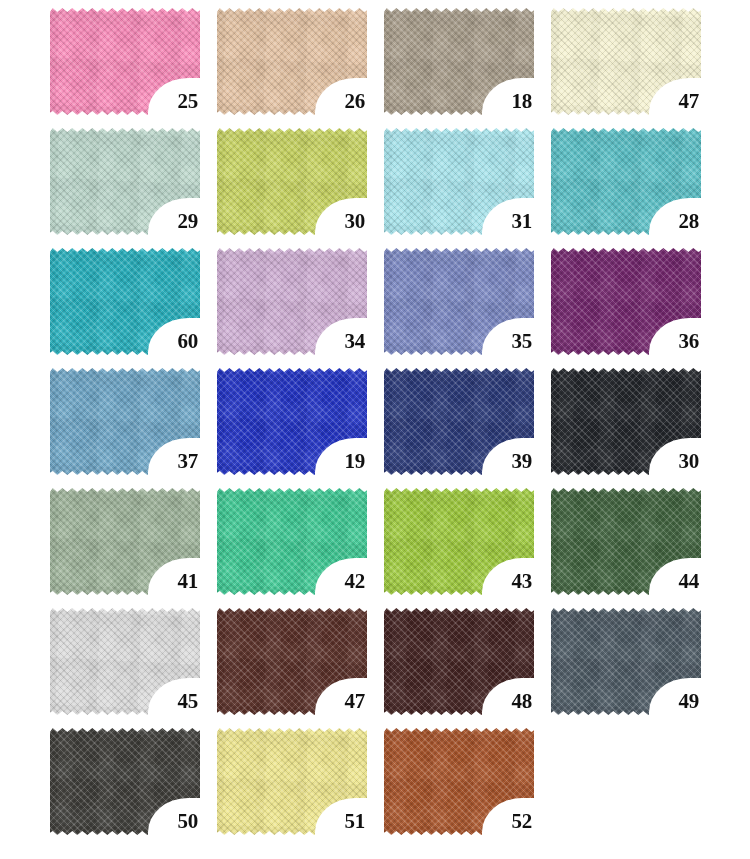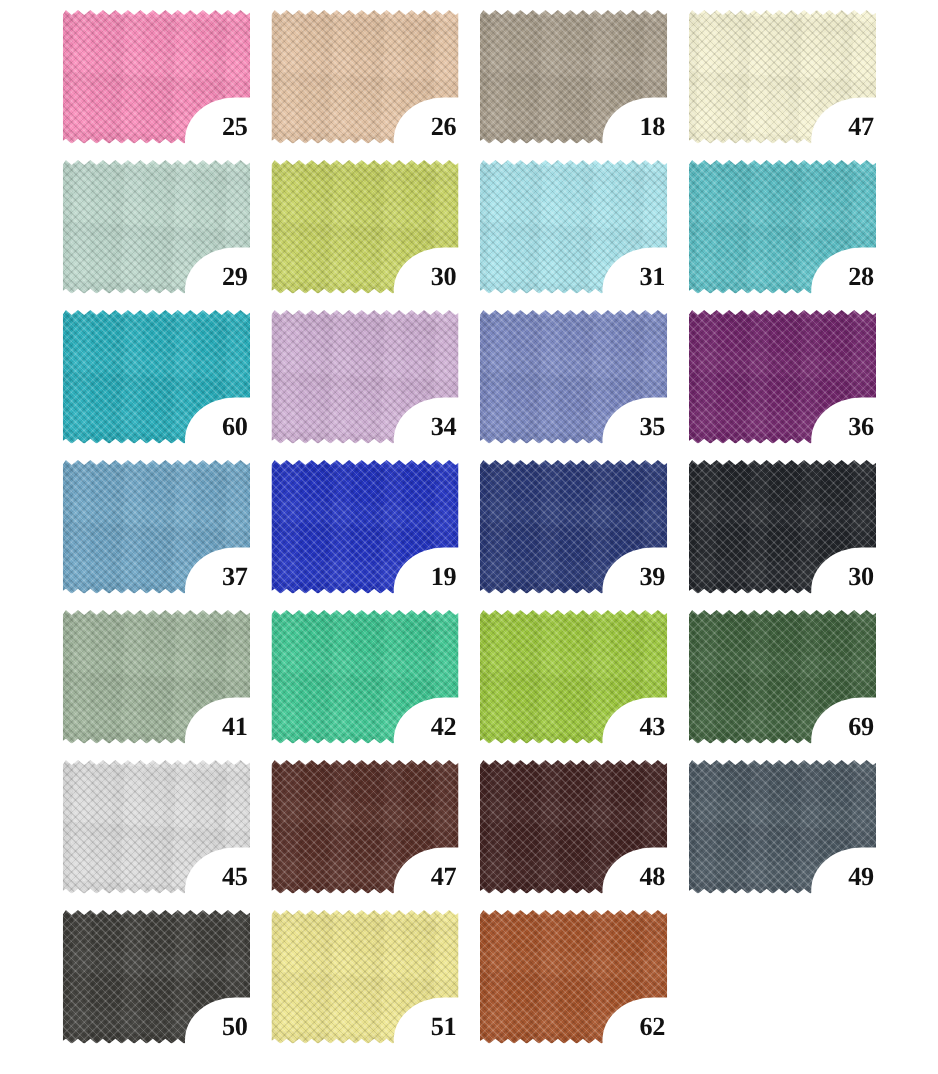--- a/index.html
+++ b/index.html
@@ -213,21 +213,21 @@
       <div class="swatch-number">42</div>
     </div>
     <div class="swatch-cell">
       <div class="swatch-patch" style="--c: #9ec93f;"></div>
       <div class="swatch-number-cutout"></div>
       <div class="swatch-number">43</div>
     </div>
     <div class="swatch-cell">
       <div class="swatch-patch" style="--c: #41633f;"></div>
       <div class="swatch-number-cutout"></div>
-      <div class="swatch-number">69</div>
+      <div class="swatch-number">44</div>
     </div>
     <div class="swatch-cell">
       <div class="swatch-patch" style="--c: #dcdcdc;"></div>
       <div class="swatch-number-cutout"></div>
       <div class="swatch-number">45</div>
     </div>
     <div class="swatch-cell">
       <div class="swatch-patch" style="--c: #5a3129;"></div>
       <div class="swatch-number-cutout"></div>
       <div class="swatch-number">47</div>
@@ -248,15 +248,15 @@
       <div class="swatch-number">50</div>
     </div>
     <div class="swatch-cell">
       <div class="swatch-patch" style="--c: #eee68f;"></div>
       <div class="swatch-number-cutout"></div>
       <div class="swatch-number">51</div>
     </div>
     <div class="swatch-cell">
       <div class="swatch-patch" style="--c: #a8552c;"></div>
       <div class="swatch-number-cutout"></div>
-      <div class="swatch-number">62</div>
+      <div class="swatch-number">52</div>
     </div>
   </div>
 
 </body></html>

